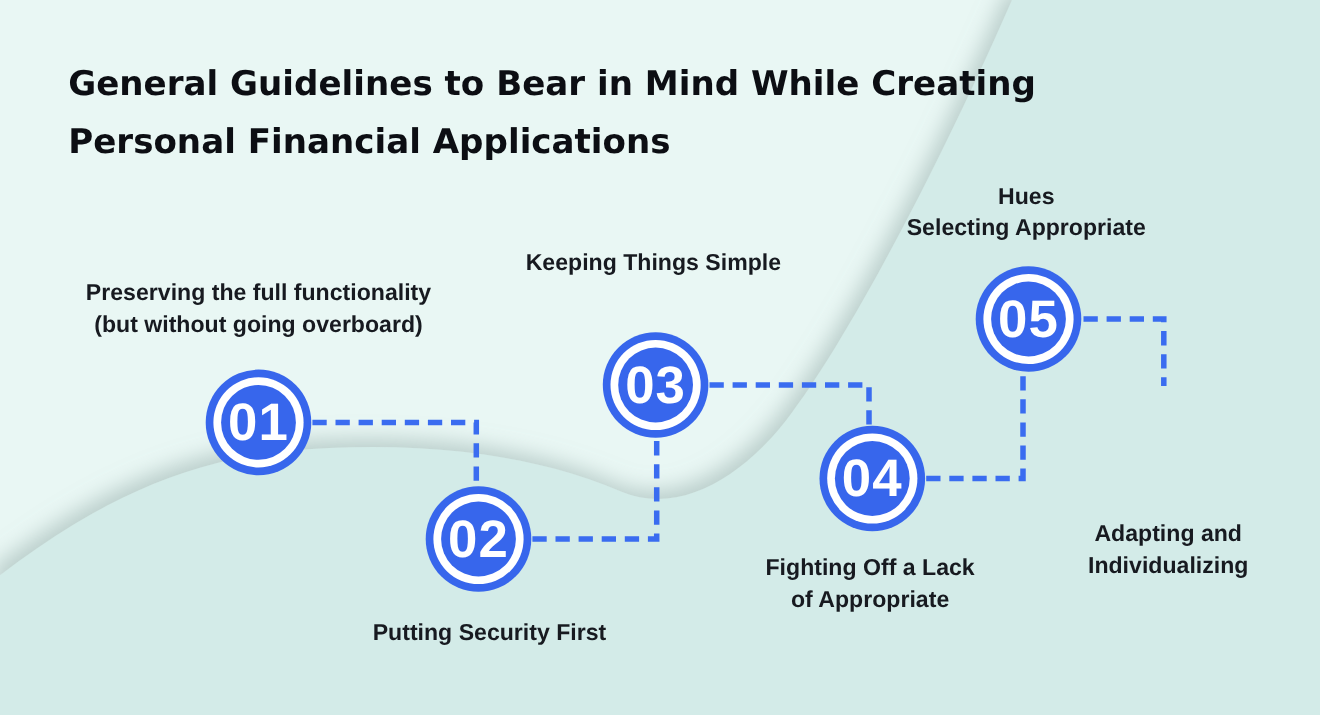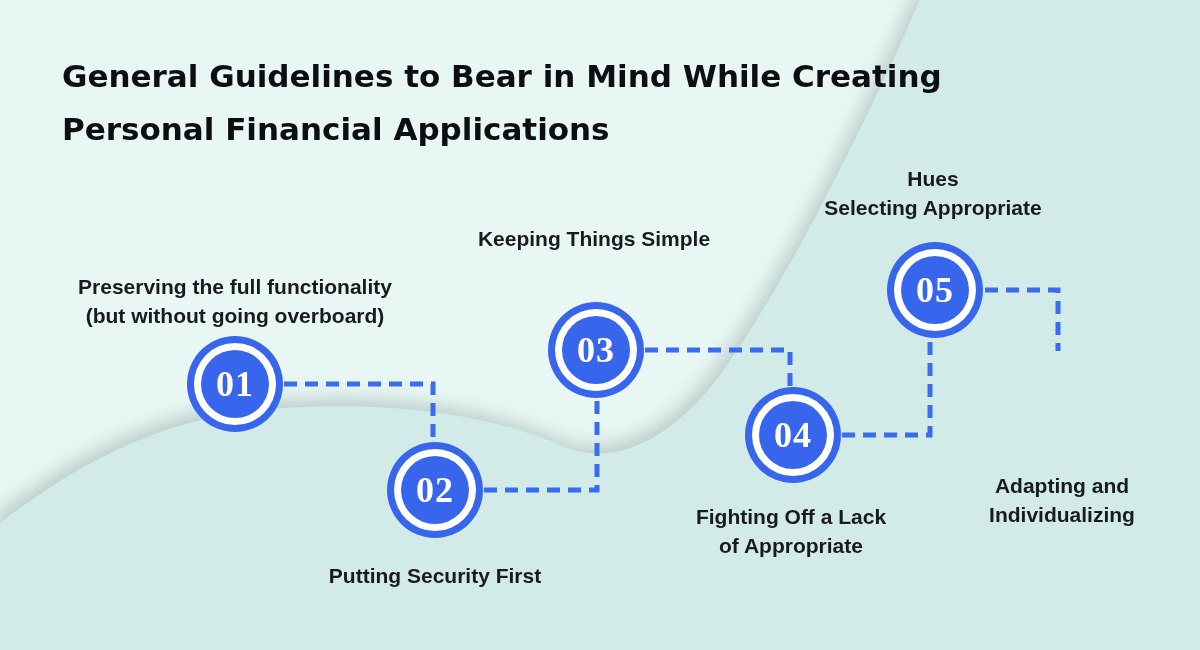--- a/index.html
+++ b/index.html
@@ -29,35 +29,35 @@
   }
   .circle-ring{
     width:82px;height:82px;border-radius:50%;background:#ffffff;
     display:flex;align-items:center;justify-content:center;
   }
   .circle-disc{
     width:68px;height:68px;border-radius:50%;background:#3766ec;
     display:flex;align-items:center;justify-content:center;
   }
   .circle-disc span{
-    font-family:Liberation Serif, serif;
-    font-weight:700;font-size:36px;color:#ffffff;letter-spacing:1px;
+    font-family:Liberation Sans, sans-serif;
+    font-weight:700;font-size:48px;color:#ffffff;letter-spacing:1px;
   }
   .step-label{
     position:absolute;width:440px;text-align:center;
     font-weight:700;font-size:21px;line-height:29px;color:#171a20;
     z-index:3;
   }
   .step-label span{display:block;}
   
   .c1{left:187px;top:336px;} .c2{left:387px;top:442px;}
   .c3{left:548px;top:302px;} .c4{left:745px;top:387px;}
   .c5{left:887px;top:242px;} .c6{left:1015px;top:352px;}
   
-  .l1{left:15px;top:252px;margin-top:20px;}  .l2{left:215px;top:561px;}
+  .l1{left:15px;top:252px;}  .l2{left:225px;top:561px;}
   .l3{left:374px;top:224px;} .l4{left:571px;top:502px;}
   .l5{left:713px;top:164px;} .l6{left:842px;top:471px;}
 </style>
 </head>
 <body>
 
 <div class="canvas">
 
   <svg class="bg" viewBox="0 0 1200 650" aria-hidden="true">
     <defs>

